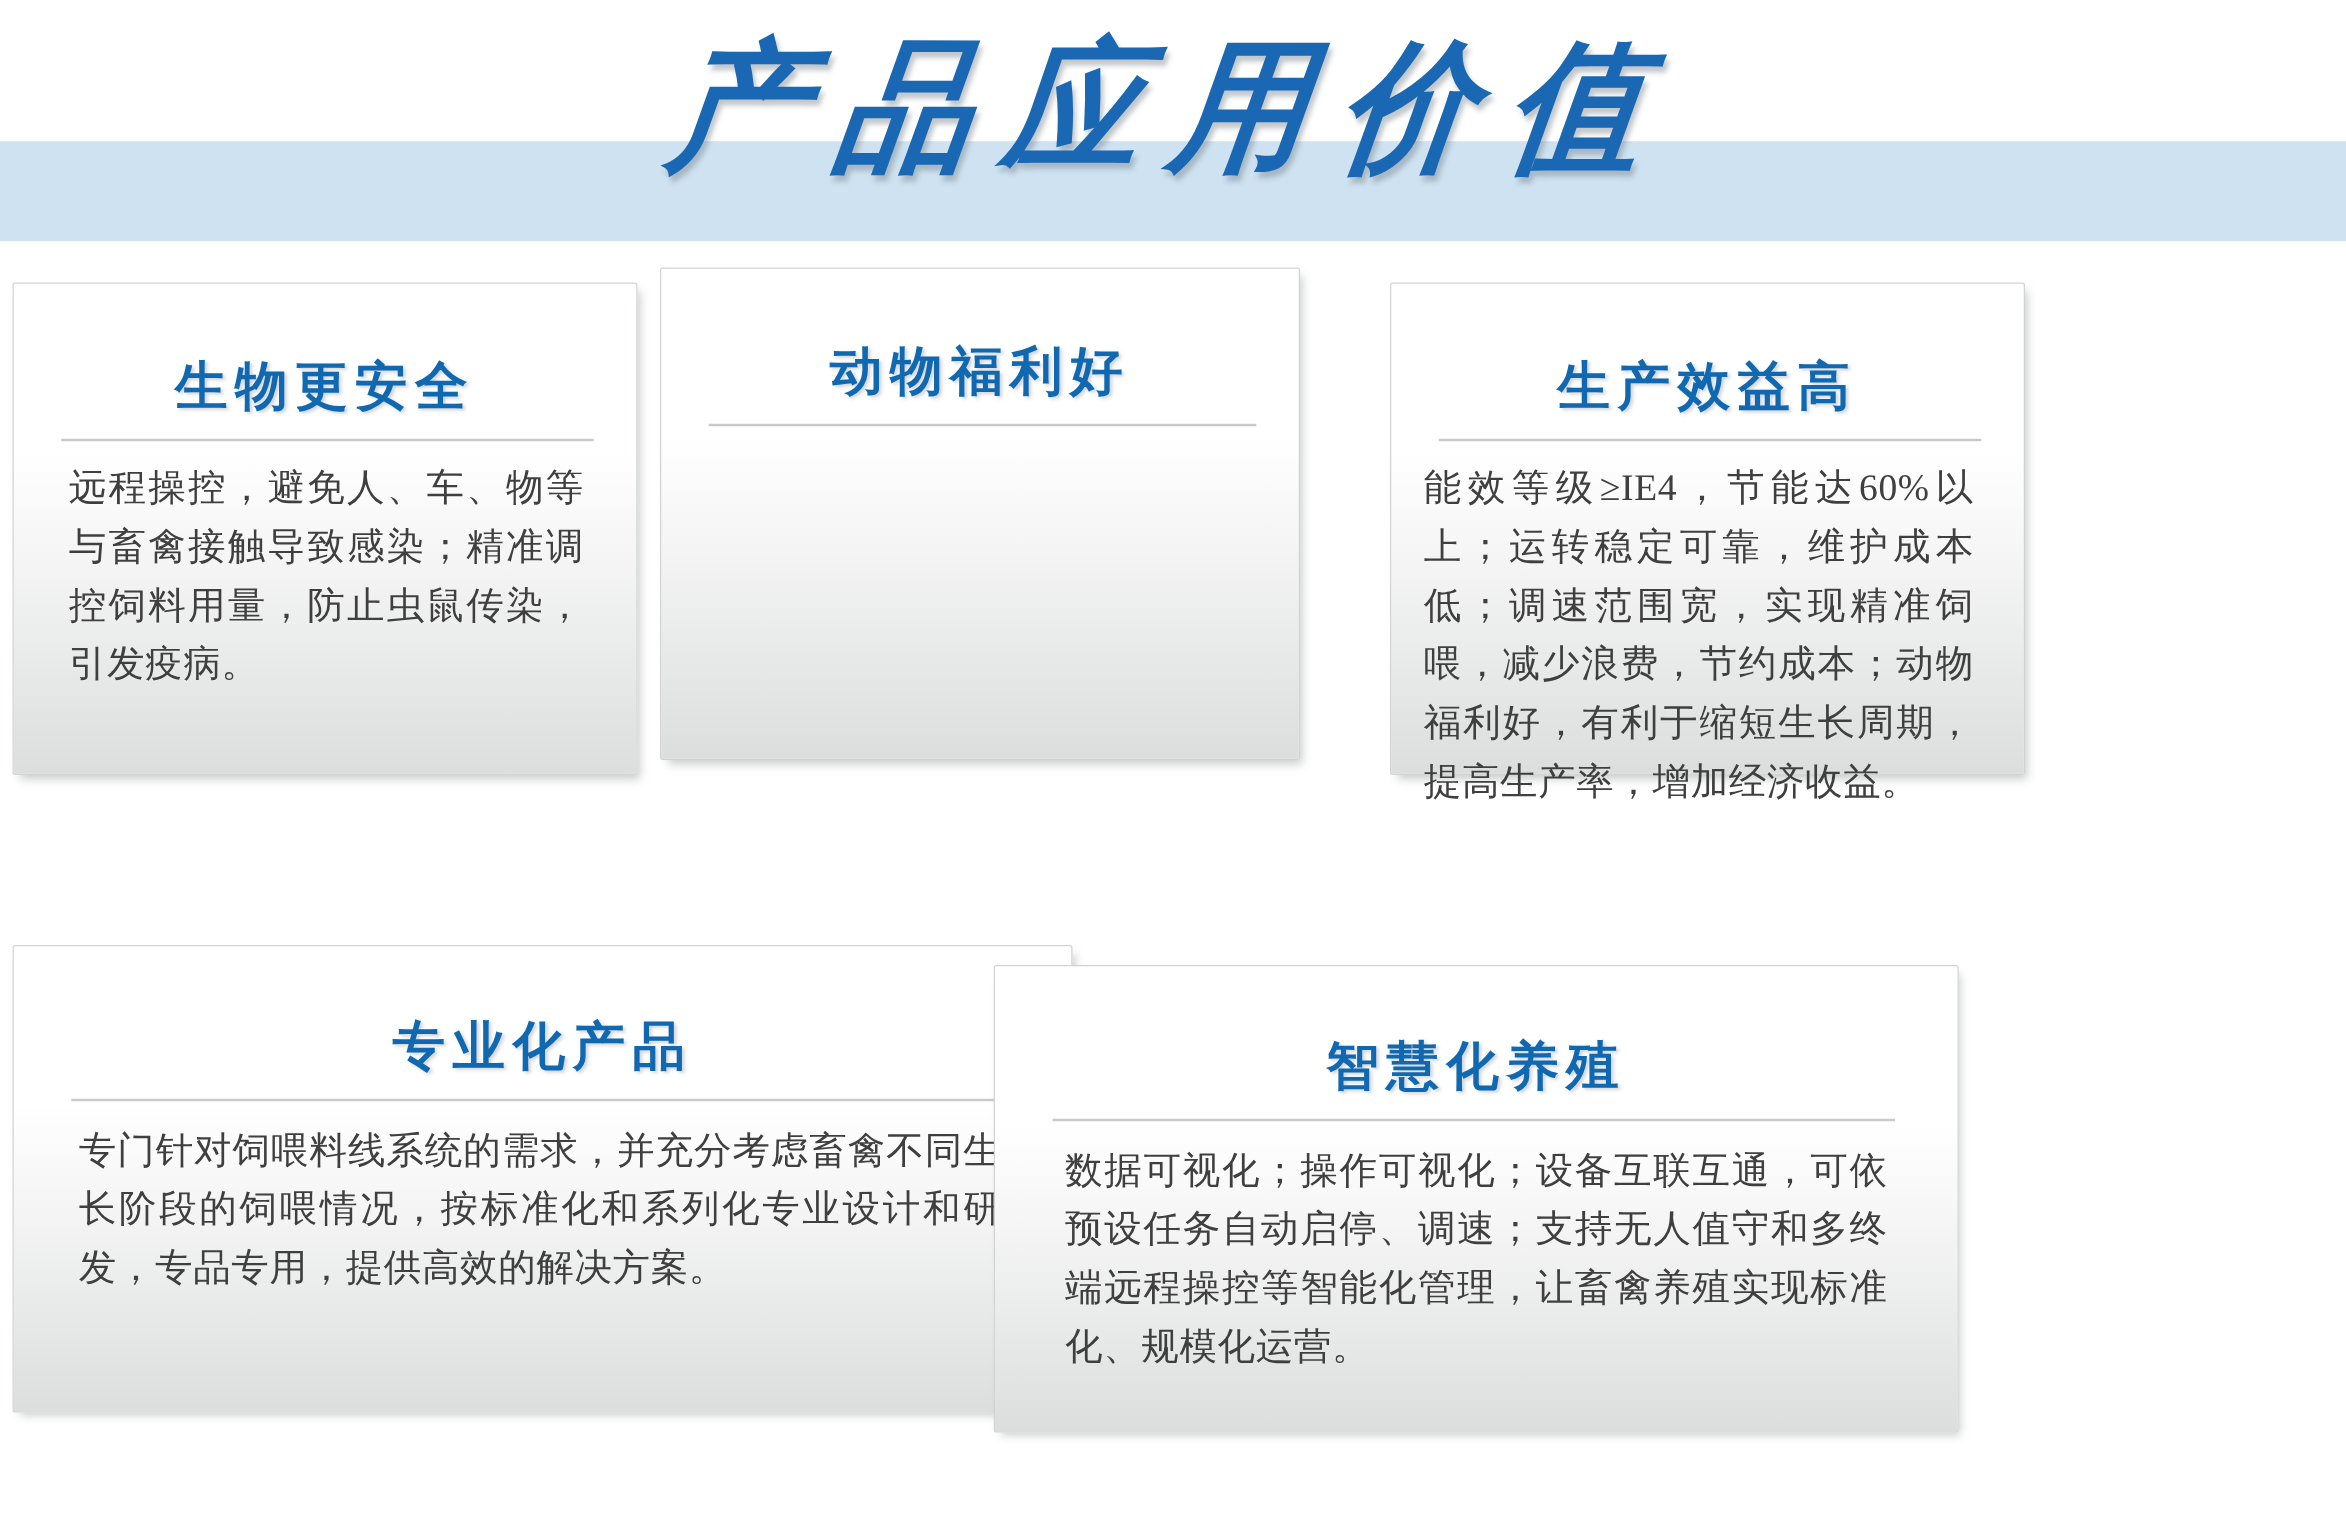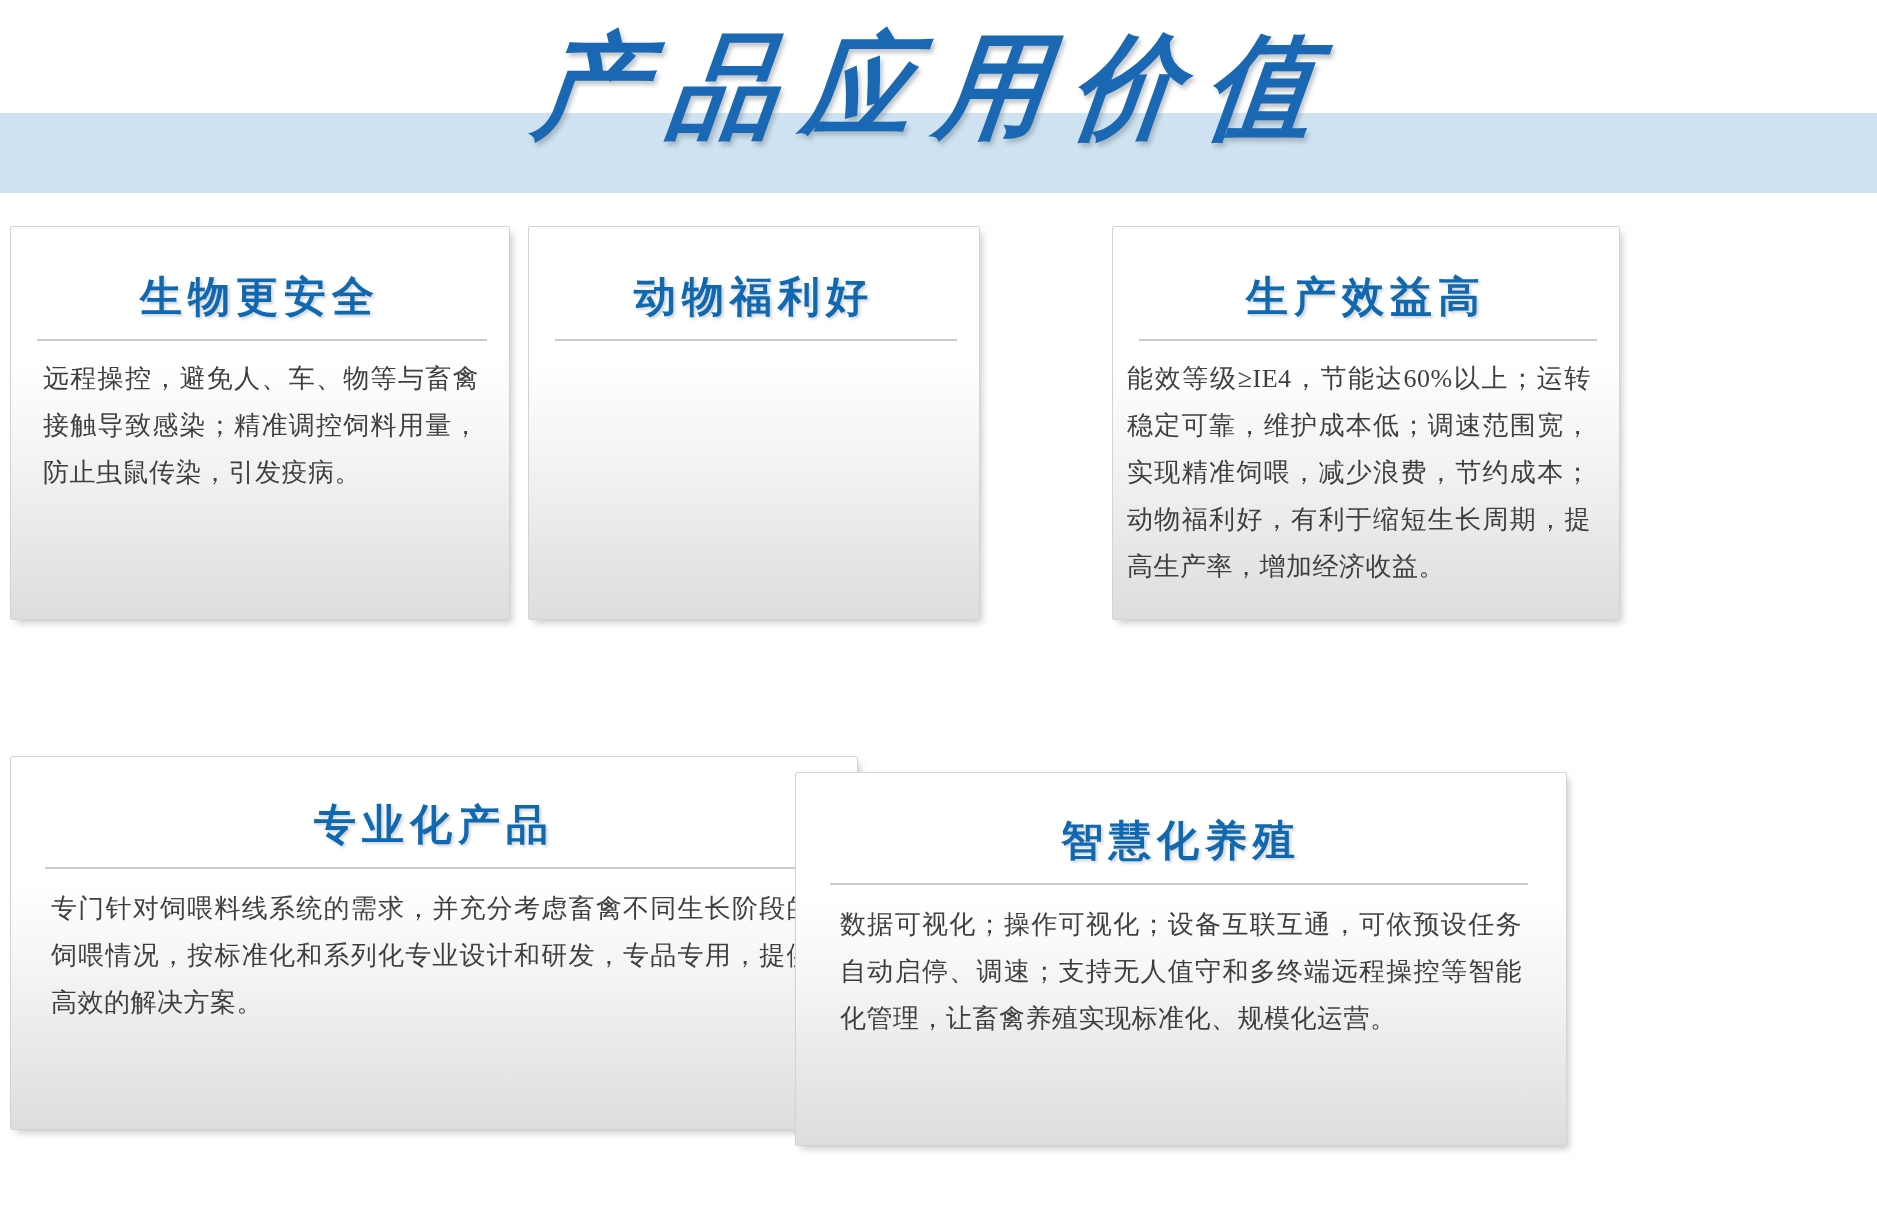--- a/index.html
+++ b/index.html
@@ -56,52 +56,52 @@
     box-sizing: border-box;
     background: linear-gradient(to bottom,
                  #ffffff 0%,
                  #ffffff 34%,
                  #f4f4f4 58%,
                  #e6e7e7 82%,
                  #dcdddd 100%);
     border: 1px solid #d2d3d4;
     border-radius: 2px;
     box-shadow: 4px 5px 7px -2px rgba(100,105,110,0.35);
-    padding: 0;
+    padding: 12px;
   }
   .card-heading {
     color: #1068b0;
     font-family: "Liberation Sans", "DejaVu Sans", sans-serif;
     font-weight: 700;
     font-size: 42px;
     line-height: 56px;
     letter-spacing: 6px;
     text-align: center;
     text-shadow: 2px 2px 3px rgba(150,158,166,0.45);
     white-space: nowrap;
   }
   .card-rule {
     height: 0;
     border-top: 2px solid #c9cacb;
     box-shadow: 0 1px 0 rgba(255,255,255,0.9);
   }
   .card-body {
     color: #3f3f3f;
     font-family: "Liberation Serif", "DejaVu Serif", serif;
-    font-size: 26px;
+    font-size: 30px;
     line-height: 47px;
     text-align: justify;
     text-align-last: left;
     text-justify: inter-character;
     letter-spacing: 0.5px;
   }
 
   
   #card-bio        { left: 10px;   top: 226px; width: 500px;  height: 394px; }
-  #card-welfare    { left: 528px;  top: 226px; width: 452px;  height: 394px; }
+  #card-welfare    { left: 528px;  top: 214px; width: 512px;  height: 394px; }
   #card-efficiency { left: 1112px; top: 226px; width: 508px;  height: 394px; }
 
   #card-bio .card-heading,
   #card-welfare .card-heading,
   #card-efficiency .card-heading {
     margin: 42px 24px 0 24px;
   }
   #card-bio .card-rule        { margin: 14px 22px 0 26px; }
   #card-welfare .card-rule    { margin: 14px 22px 0 26px; }
   #card-efficiency .card-rule { margin: 14px 22px 0 26px; }

